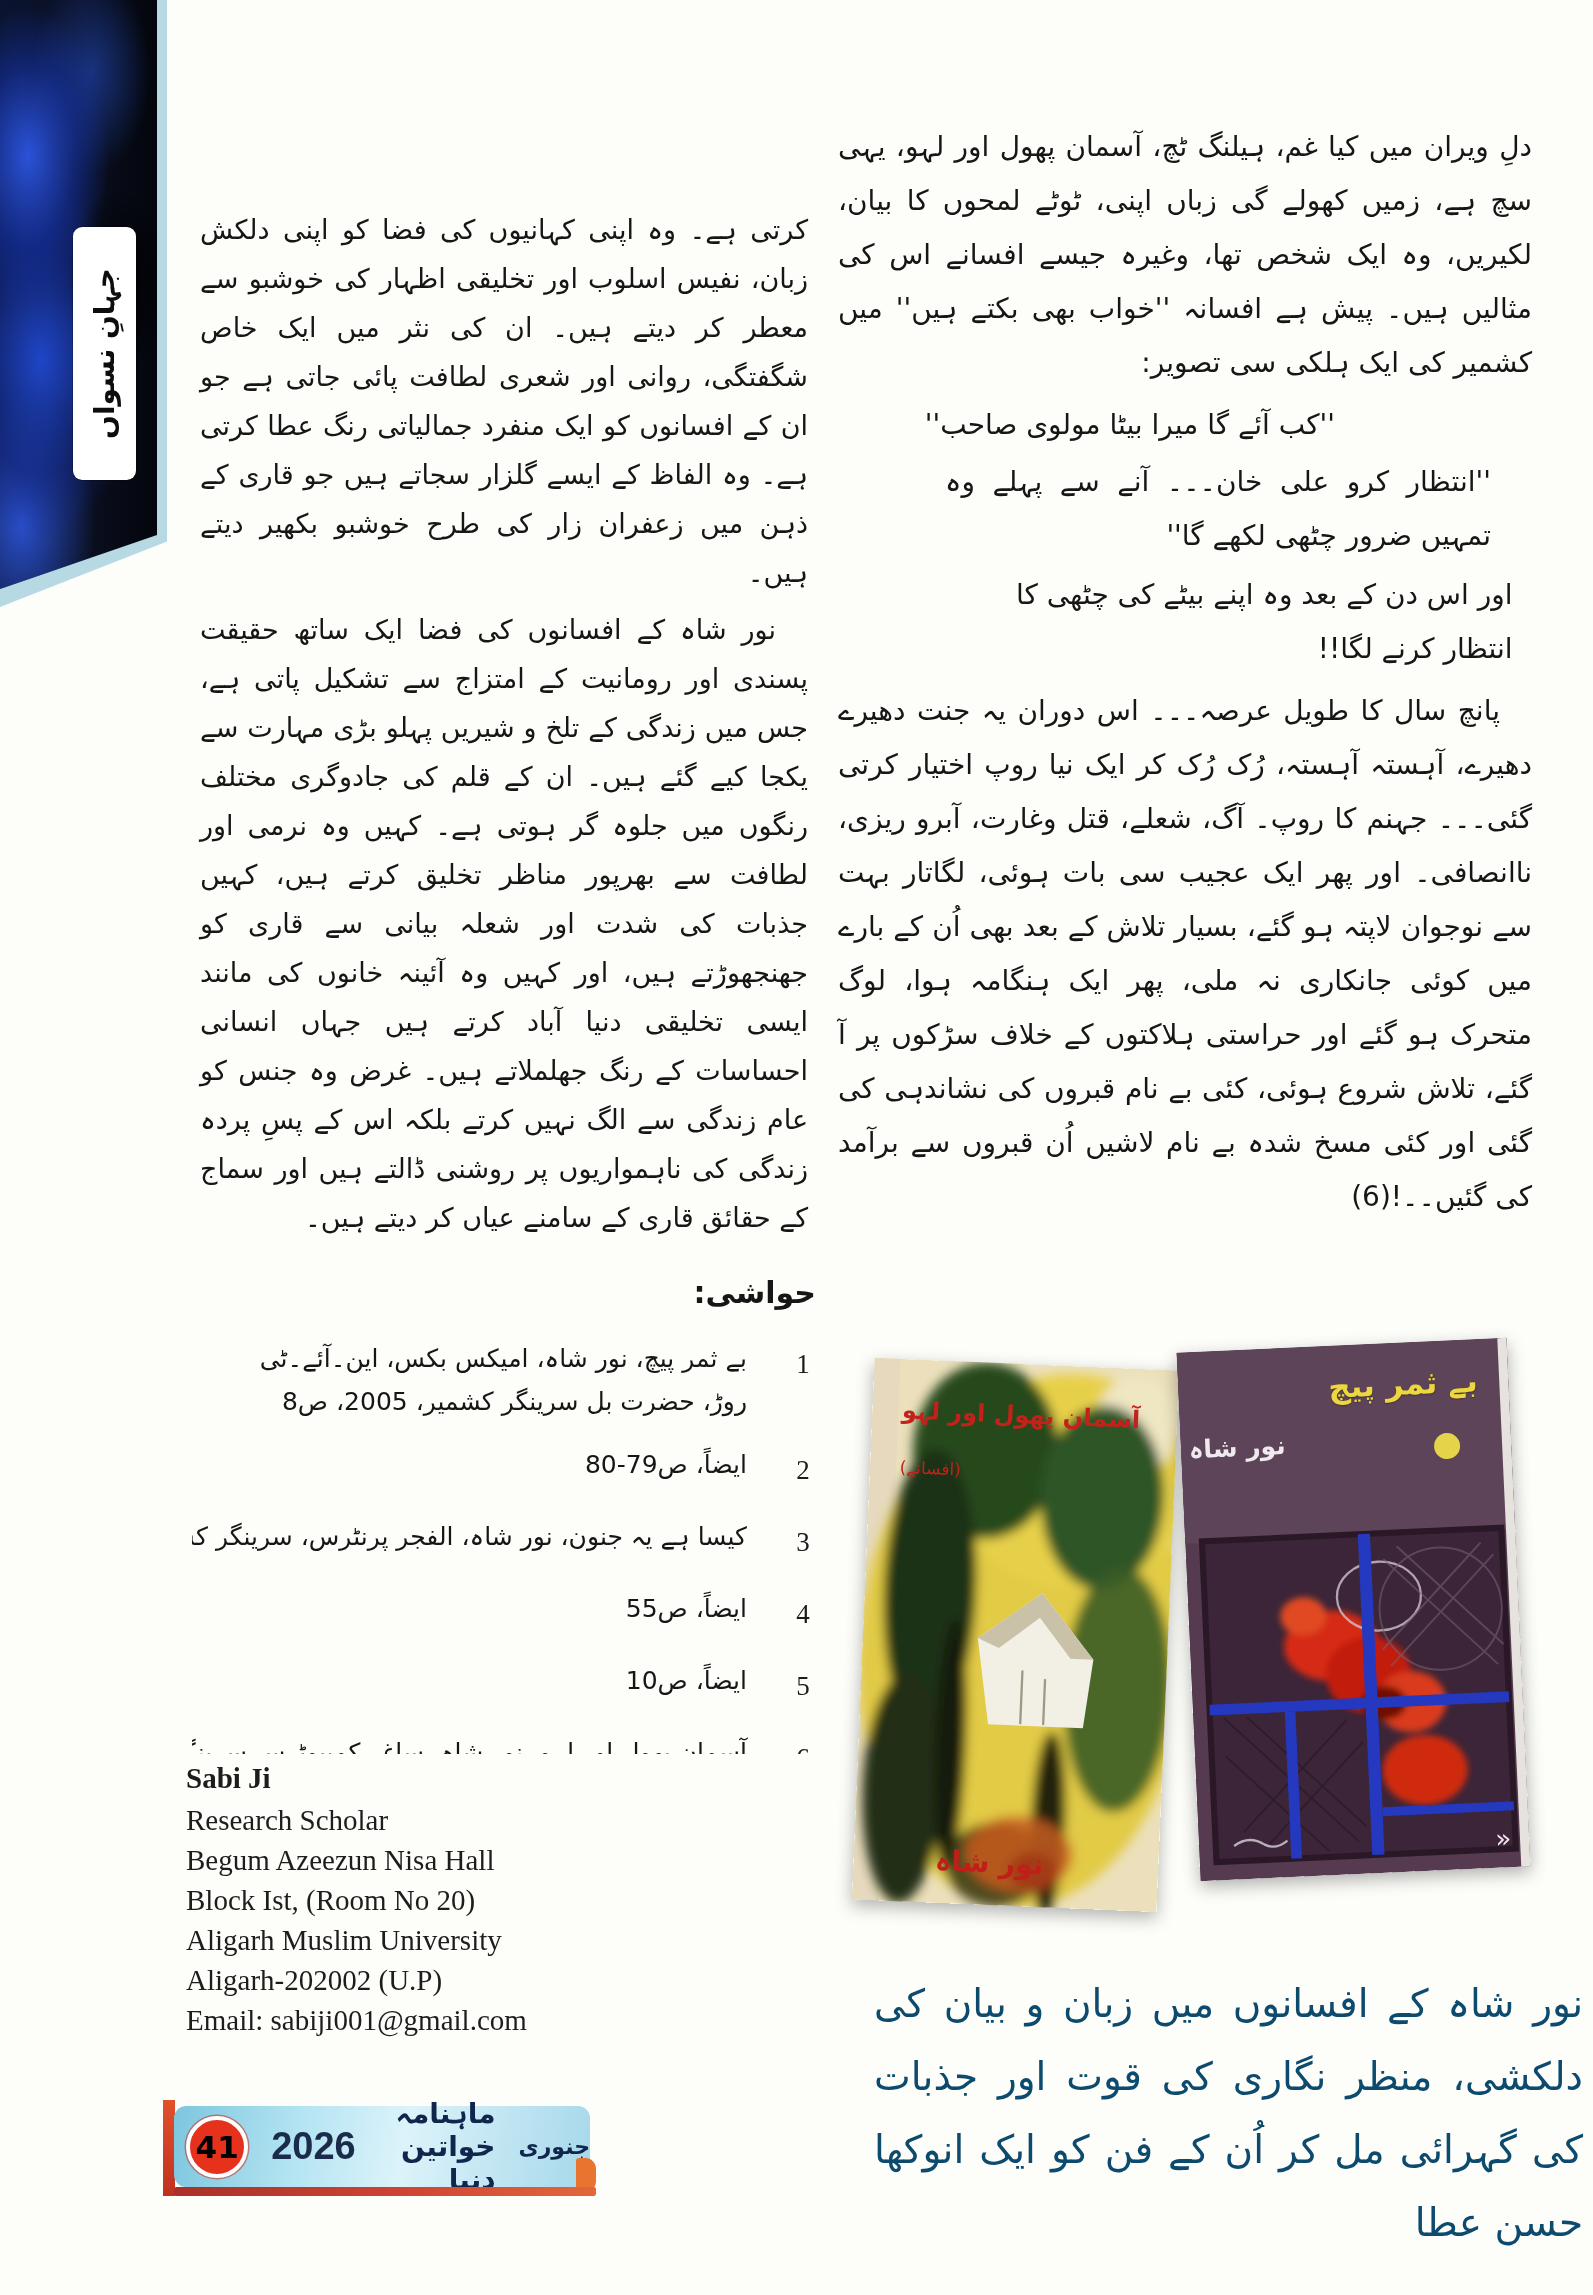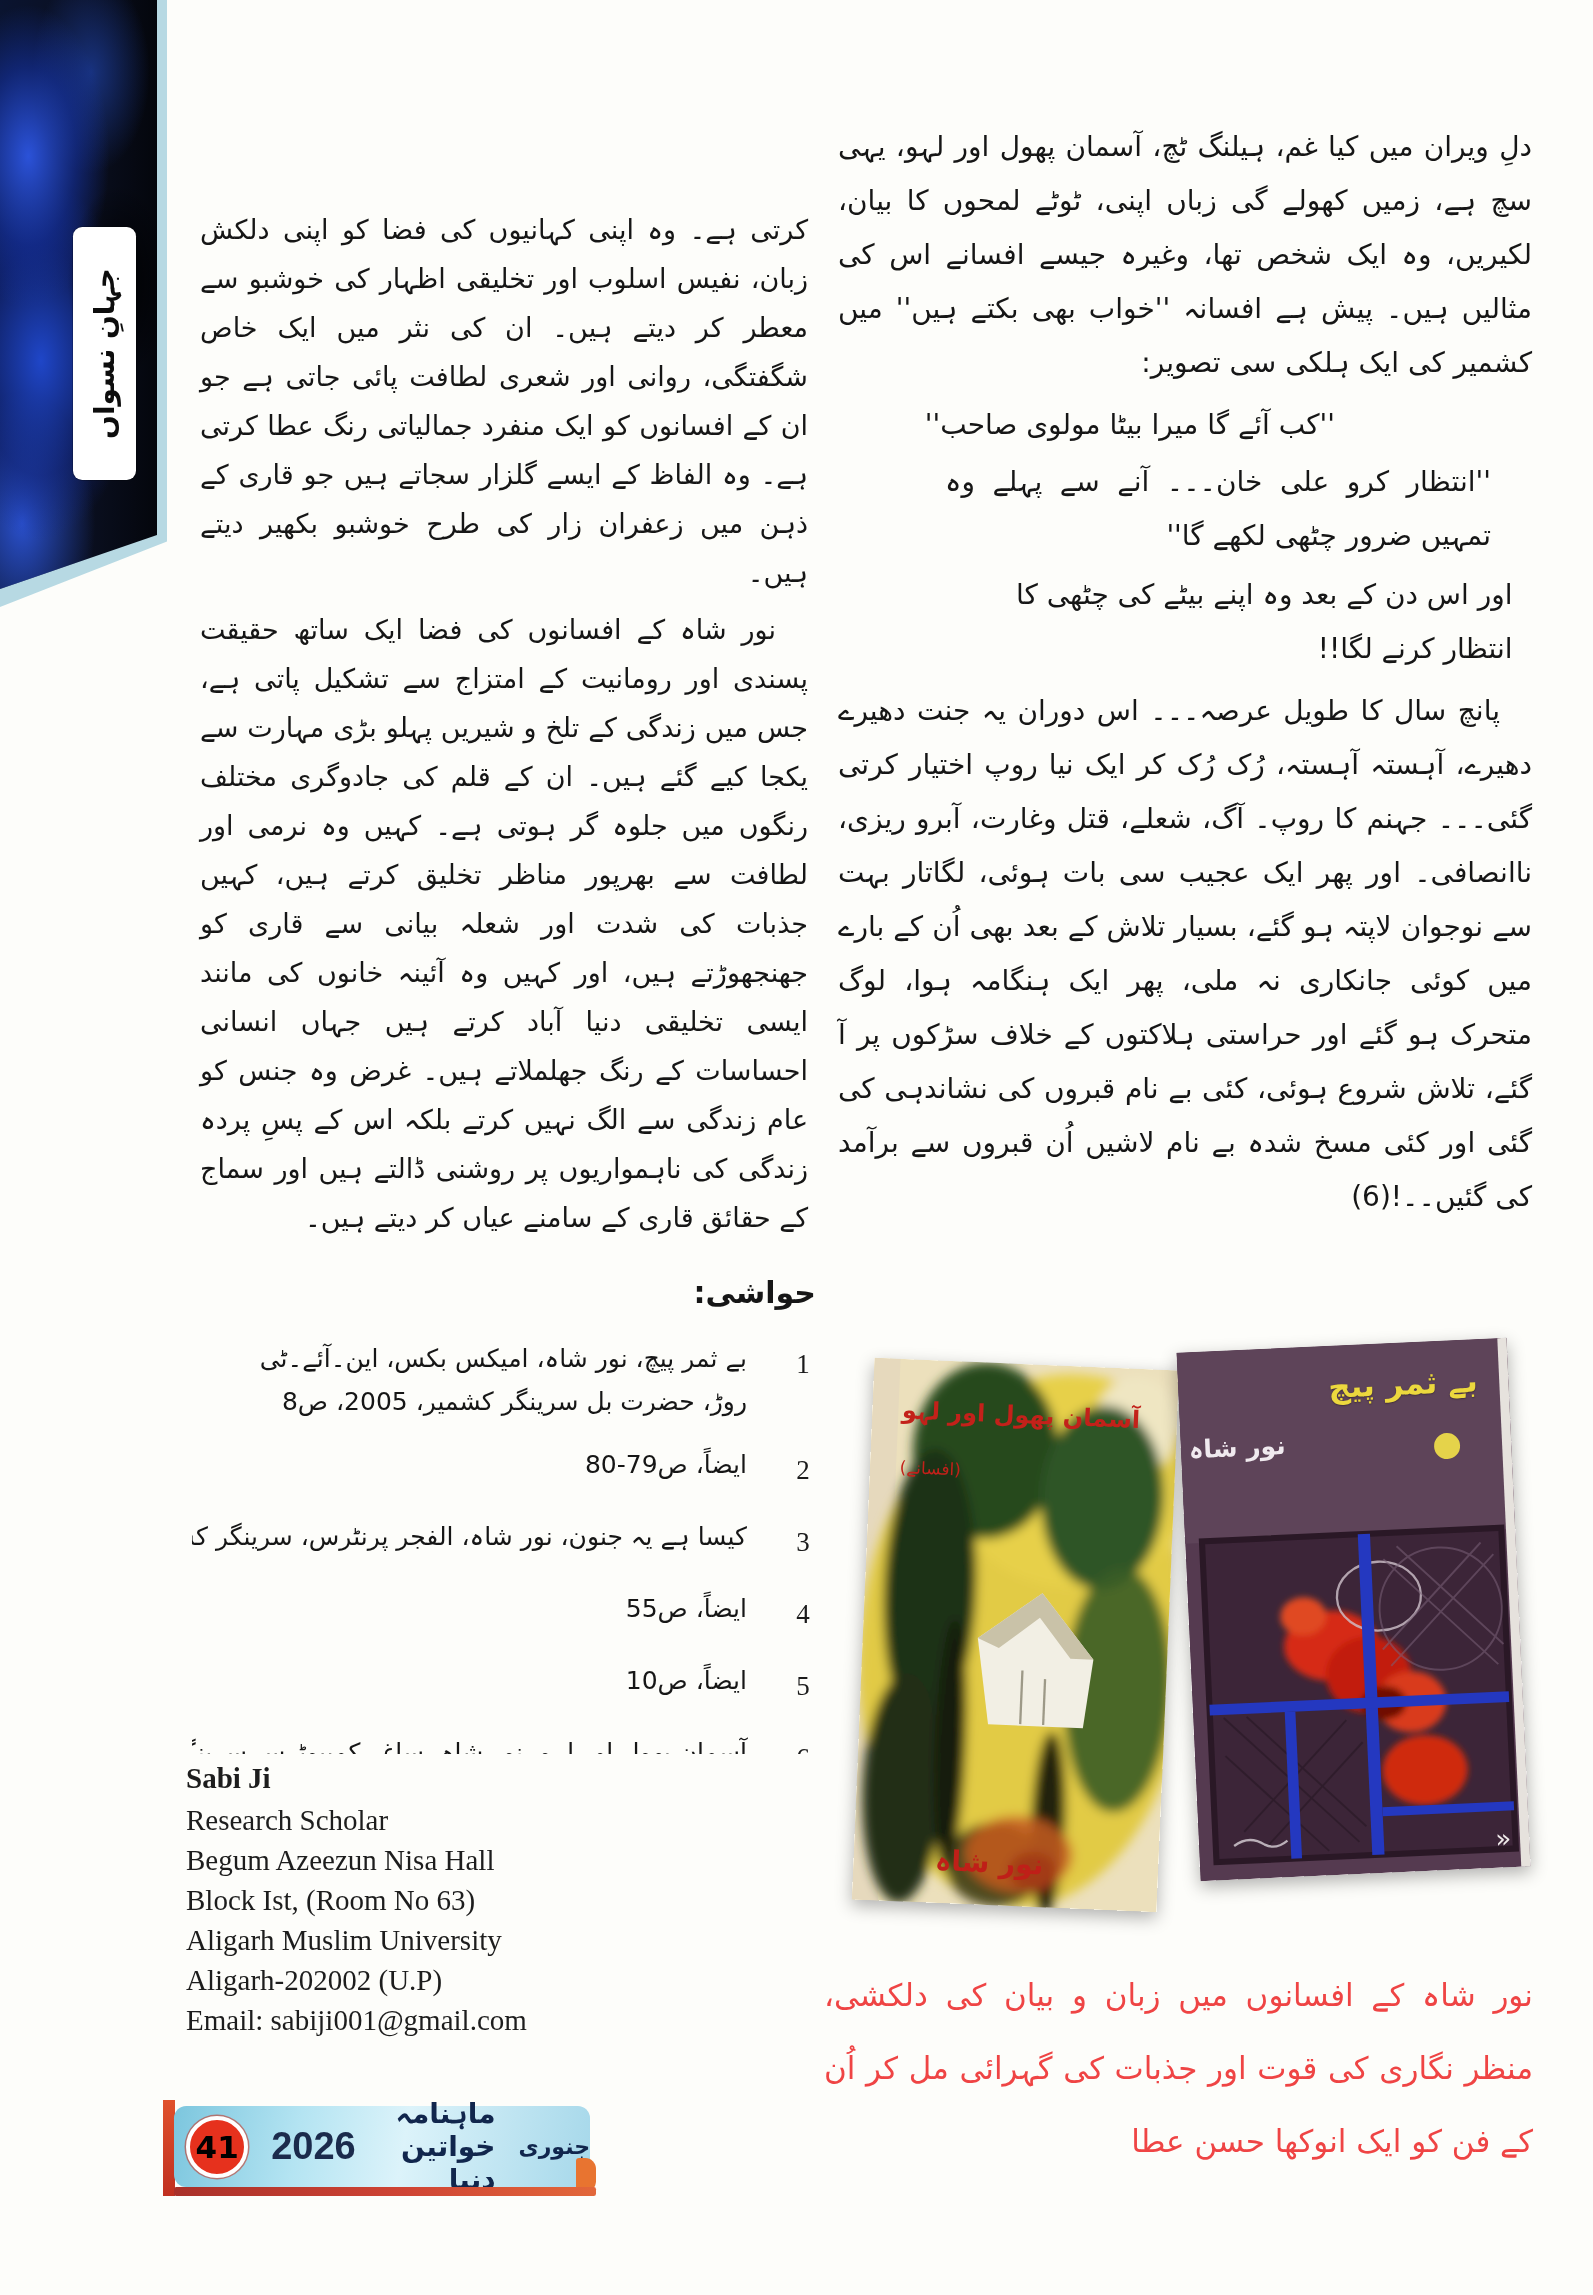--- a/index.html
+++ b/index.html
@@ -60,22 +60,22 @@
   .cover2{left:1188px;top:1345px;width:331px;height:529px;transform:rotate(-2.6deg);}
   .cover .ovl{position:absolute;direction:rtl;white-space:nowrap;}
   .c1-title{top:37px;right:37px;font-size:24px;font-weight:bold;color:#c3211a;}
   .c1-sub{top:98px;right:214px;font-size:17px;color:#c3211a;}
   .c1-author{bottom:26px;right:115px;font-size:28px;font-weight:bold;color:#bf1f18;}
   .c2-title{top:23px;right:31px;font-size:31px;font-weight:bold;color:#ecd83e;text-shadow:0 0.8px 1.5px rgba(0,0,0,.4);}
   .c2-author{top:83px;right:226px;font-size:25px;font-weight:bold;color:#f0eaef;}
   .c2-mark{bottom:13.8px;right:18.4px;font-size:26px;color:#efeaea;}
   
   .caption{
-    position:absolute;left:824px;top:1928px;width:709px;
-    direction:rtl;text-align:justify;font-size:31px;line-height:73px;color:#ef4444;
+    position:absolute;left:874px;top:1928px;width:709px;
+    direction:rtl;text-align:justify;font-size:39px;line-height:73px;color:#0c4a6e;
   }
   
   .contact{position:absolute;left:186px;top:1758px;width:428px;
     font-family:"Liberation Serif",serif;font-size:29px;line-height:40px;color:#1d1d1d;}
   .contact .name{font-weight:bold;margin-bottom:1.5px;}
   
   .footer-stripe{position:absolute;left:163px;top:2100px;width:11.5px;height:96px;
     background:linear-gradient(180deg,#e0512c,#c03020);}
   .banner{
     position:absolute;left:174px;top:2106px;width:416px;height:81px;border-radius:12.2px;
@@ -229,21 +229,21 @@
     <div class="ovl c2-author">نور شاہ</div>
     <div class="ovl c2-mark">«</div>
   </div>
 
   <p class="caption">نور شاہ کے افسانوں میں زبان و بیان کی دلکشی، منظر نگاری کی قوت اور جذبات کی گہرائی مل کر اُن کے فن کو ایک انوکھا حسن عطا</p>
 
   <div class="contact">
     <div class="name">Sabi Ji</div>
     <div>Research  Scholar</div>
     <div>Begum Azeezun Nisa Hall</div>
-    <div>Block Ist, (Room  No 63)</div>
+    <div>Block Ist, (Room  No 20)</div>
     <div>Aligarh Muslim University</div>
     <div>Aligarh-202002  (U.P)</div>
     <div>Email: sabiji001@gmail.com</div>
   </div>
 
   <div class="footer-stripe"></div>
   <div class="banner">
     <div class="page-badge">41</div>
     <div class="f-year">2026</div>
     <div class="f-mag urdu">ماہنامہ خواتین دنیا</div>

